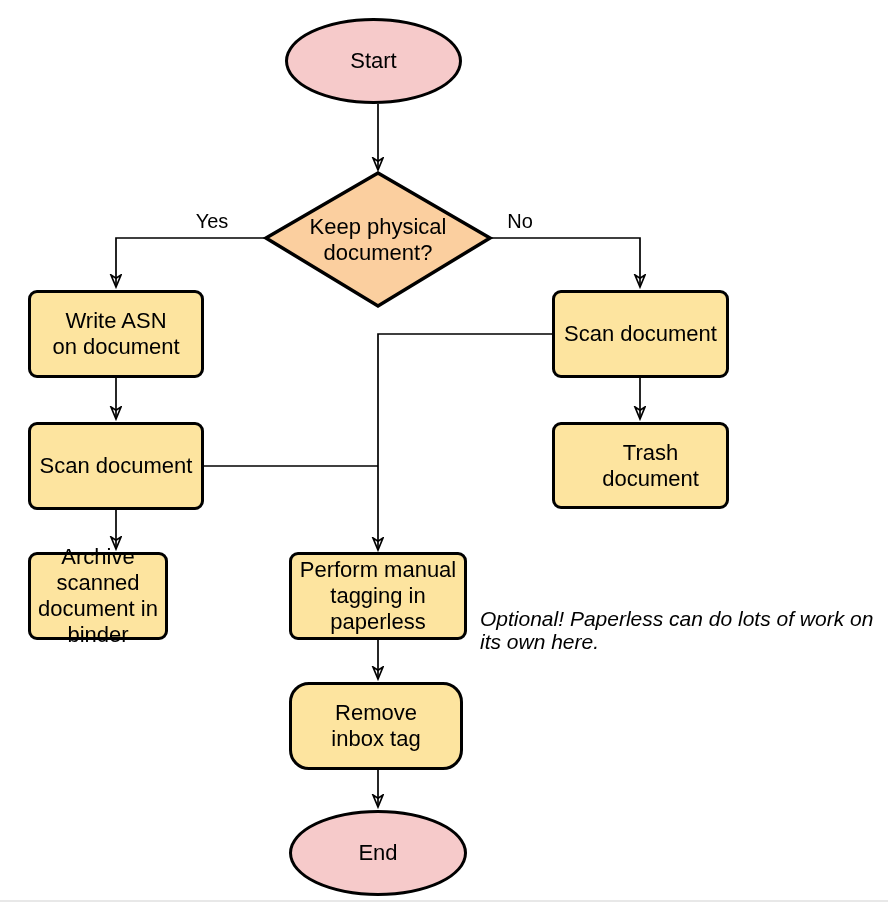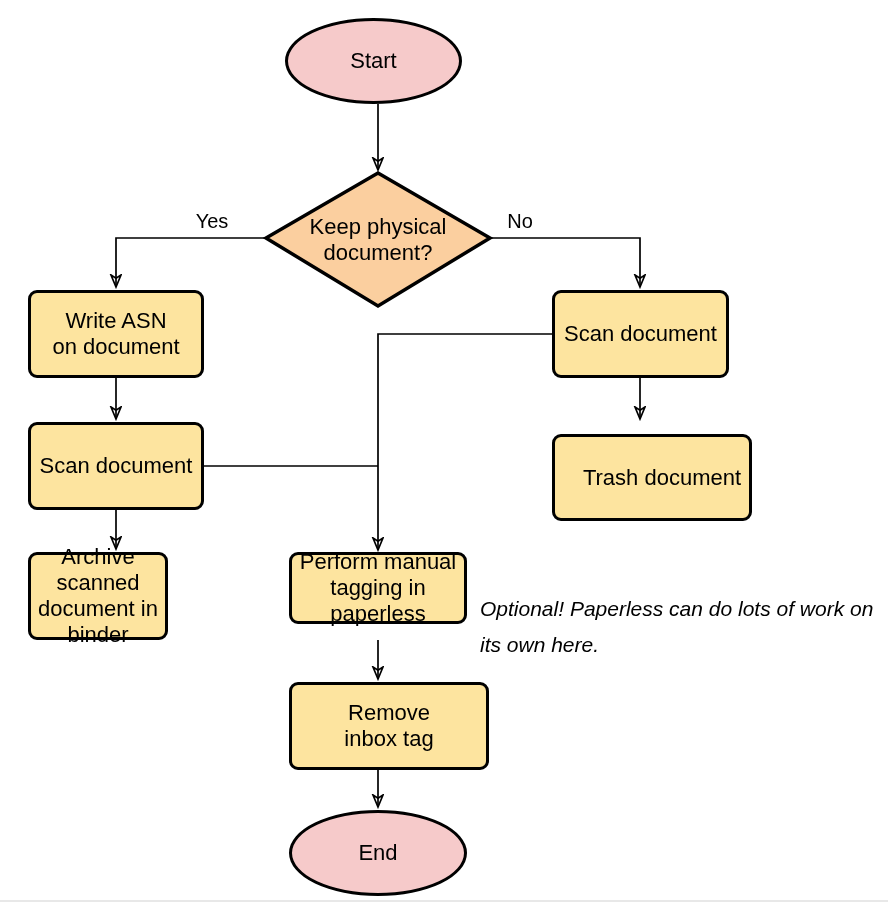--- a/index.html
+++ b/index.html
@@ -59,23 +59,24 @@
   }
   .edge-label {
     position: absolute;
     font-size: 20px;
     line-height: 22px;
     text-align: center;
   }
   .annotation {
     position: absolute;
     font-size: 21px;
-    line-height: 36px;
+    line-height: 23px;
     font-style: italic;
     white-space: pre-line;
+    margin-top: 16px;
   }
   .bottom-divider {
     position: absolute;
     left: 0;
     top: 900px;
     width: 888px;
     height: 1.5px;
     background: var(--divider-color, #e8e8e8);
   }
 </style>
@@ -130,34 +131,34 @@
   <div class="node process" style="left:28px; top:552px; width:140px; height:88px;">
     <span>Archive scanned
 document in
 binder</span>
   </div>
 
   <div class="node process" style="left:552px; top:290px; width:177px; height:88px;">
     <span>Scan document</span>
   </div>
 
-  <div class="node process" style="left:552px; top:434px; width:200px; height:87px;padding-left:20px;">
+  <div class="node process" style="left:552px; top:422px; width:177px; height:87px;padding-left:20px;">
     <span>Trash document</span>
   </div>
 
-  <div class="node process" style="left:289px; top:552px; width:178px; height:72px;">
+  <div class="node process" style="left:289px; top:552px; width:178px; height:88px;">
     <span>Perform manual
 tagging in
 paperless</span>
   </div>
 
   <div class="annotation" style="left:480px; top:591px;">Optional! Paperless can do lots of work on
 its own here.</div>
 
-  <div class="node process" style="left:289px; top:682px; width:200px; height:88px;">
+  <div class="node process" style="left:289px; top:682px; width:174px; height:88px;border-radius:20px;">
     <span>Remove
 inbox tag</span>
   </div>
 
   <div class="node terminal" style="left:289px; top:810px; width:178px; height:86px;justify-content:center;">
     <span>End</span>
   </div>
 
   <div class="bottom-divider"></div>
 

